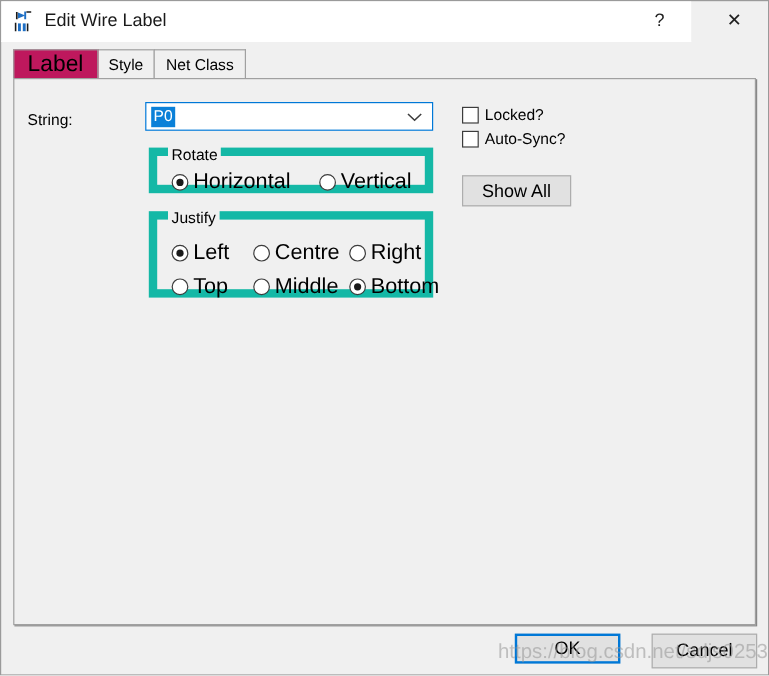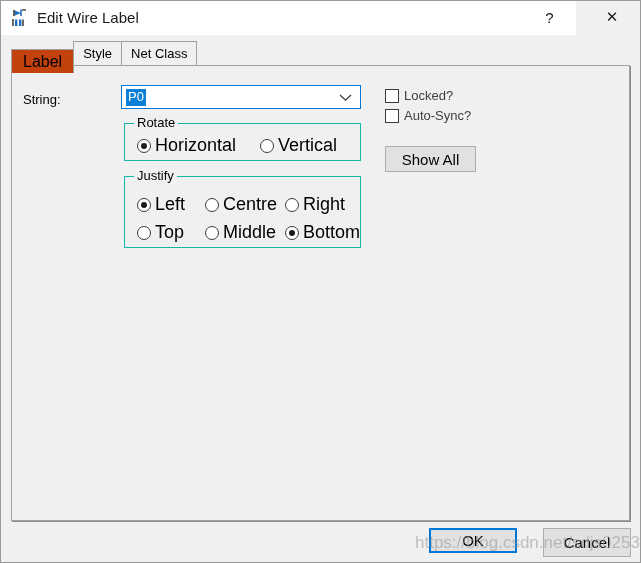--- a/index.html
+++ b/index.html
@@ -77,26 +77,25 @@
     line-height: 24px;
     background: #f0f0f0;
     border: 1px solid #a0a0a0;
     border-bottom: none;
     box-sizing: border-box;
     cursor: default;
     user-select: none;
     margin-right: -1px;
   }
   .tab.active {
-    background: #c2410c;
+    background: #be185d;
     border-color: #a0a0a0;
     z-index: 3;
     padding: 0 11px;
-    font-size: 16px;
-    margin-top: 8px;
+    font-size: 19px;
   }
 
   
   .tabpanel {
     position: absolute;
     left: 10px; top: 64px;
     width: 619px; height: 456px;
     background: #f0f0f0;
     border: 1px solid #a0a0a0;
     box-sizing: border-box;
@@ -137,21 +136,21 @@
     width: 18px;
     display: flex;
     align-items: center;
     justify-content: center;
     cursor: default;
   }
 
   
   .groupbox {
     position: absolute;
-    border: 1px solid #14b8a6;
+    border: 7px solid #14b8a6;
     box-sizing: border-box;
     background: transparent;
   }
   .groupbox > .gb-title {
     position: absolute;
     top: -8px; left: 9px;
     background: #f0f0f0;
     padding: 0 3px;
     font-size: 13px;
     color: #000;
@@ -200,21 +199,21 @@
   }
   .checkbox .box {
     width: 14px; height: 14px;
     border: 1px solid #3c3c3c;
     background: #ffffff;
     box-sizing: border-box;
     flex: none;
   }
   .checkbox .clabel {
     font-size: 13px;
-    color: #404040;
+    color: #000000;
     margin-left: 5px;
     white-space: nowrap;
   }
 
   .pushbtn {
     position: absolute;
     background: #e1e1e1;
     border: 1px solid #adadad;
     box-sizing: border-box;
     font-size: 15px;

